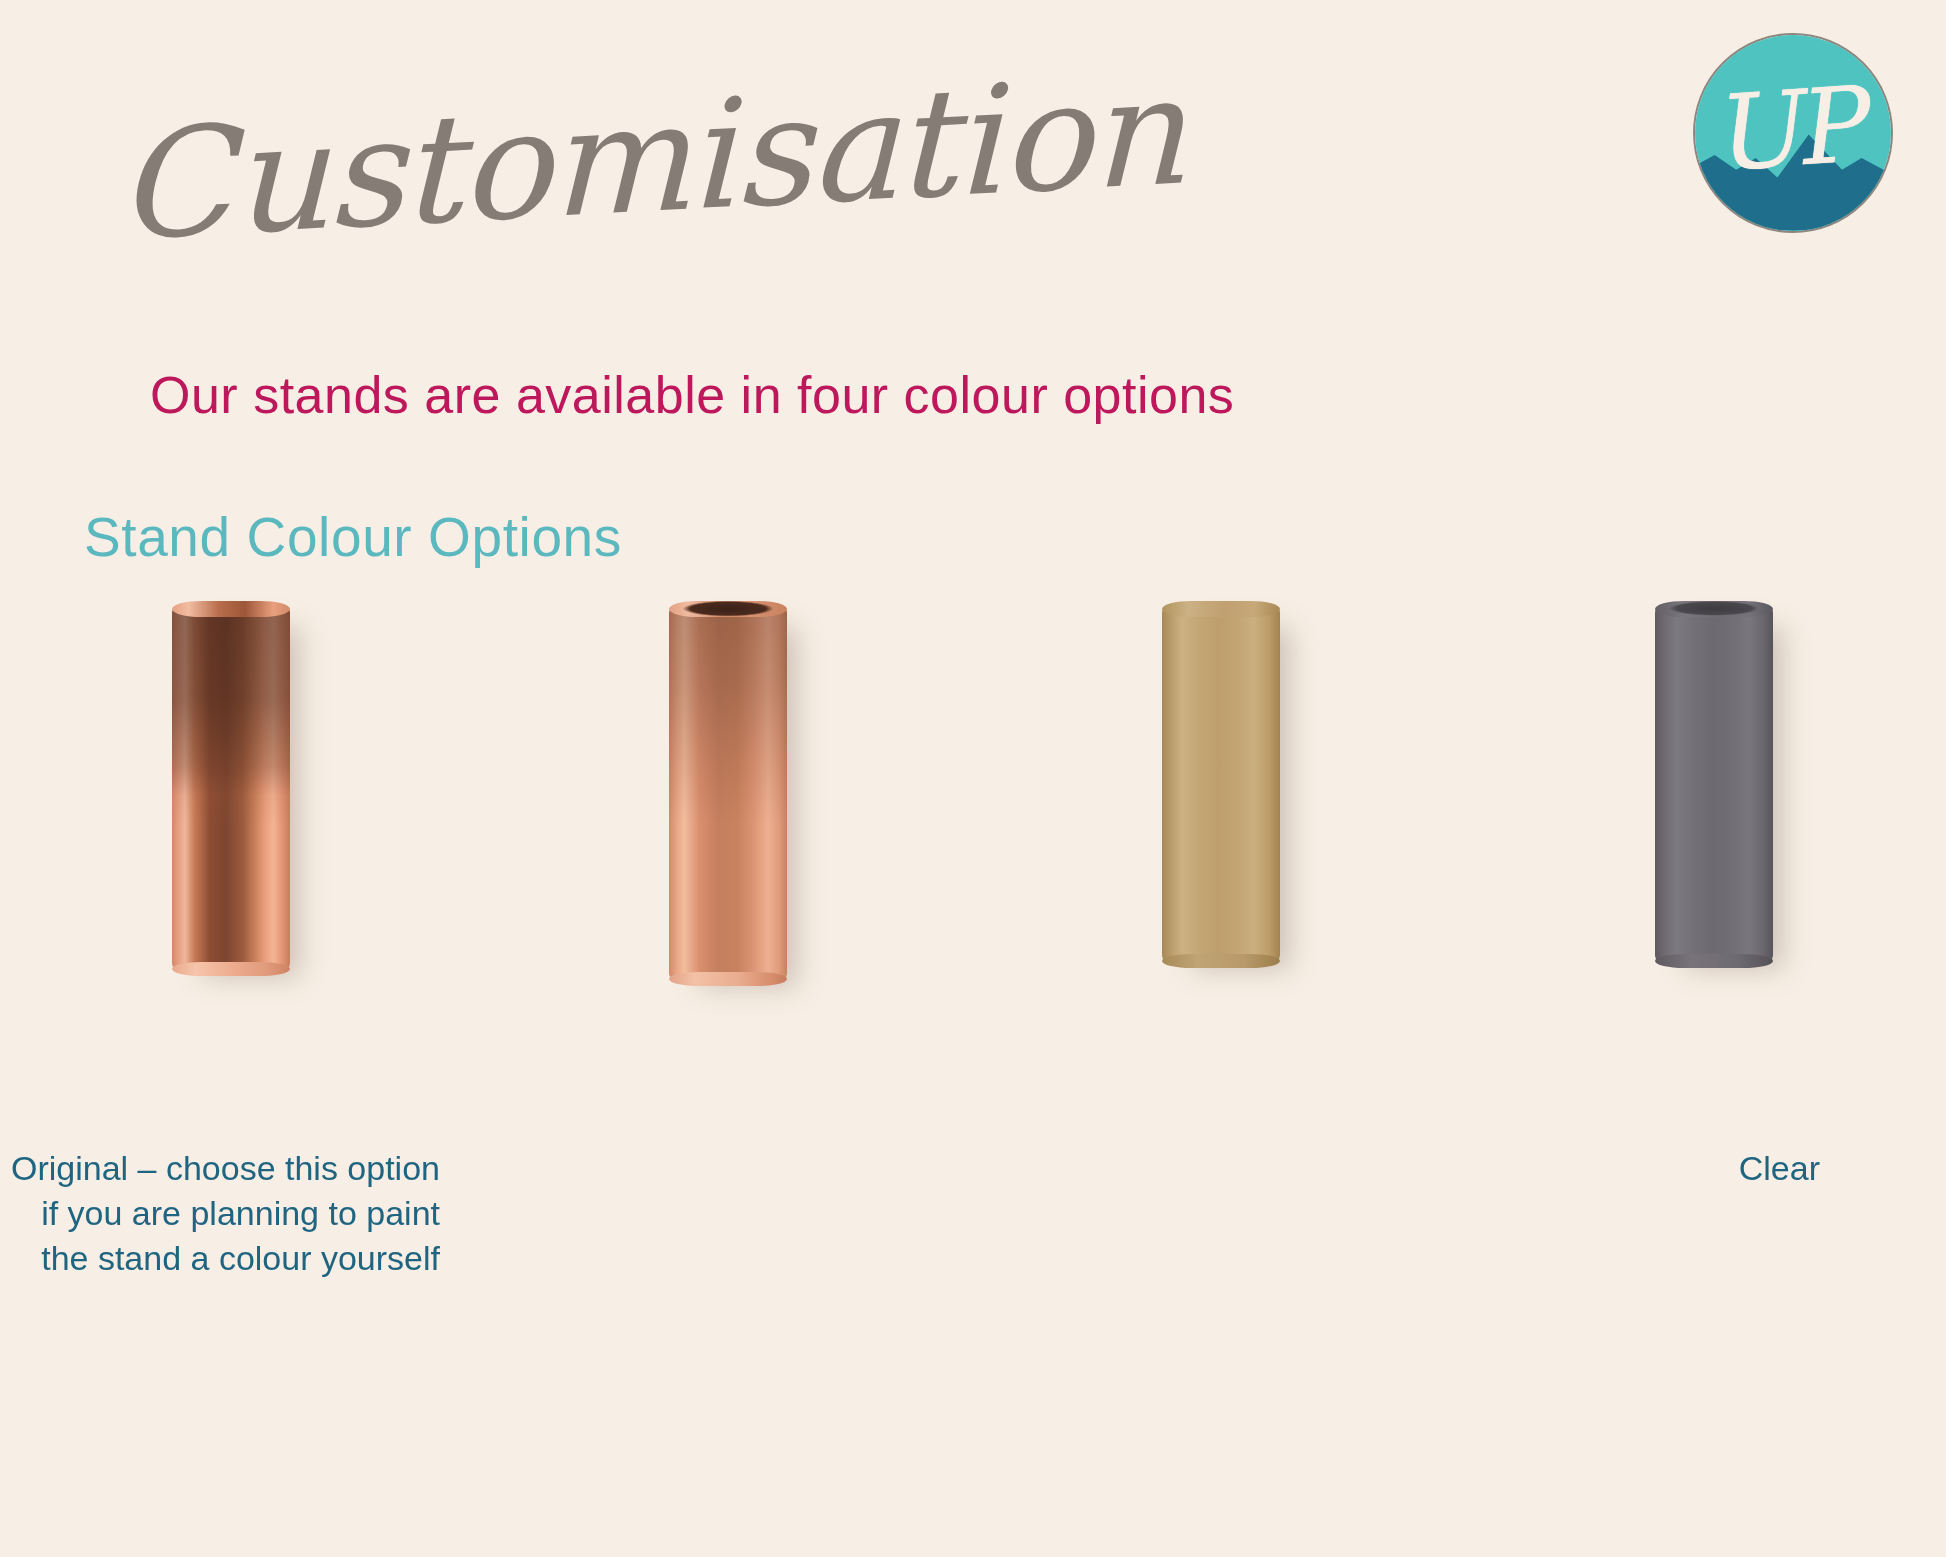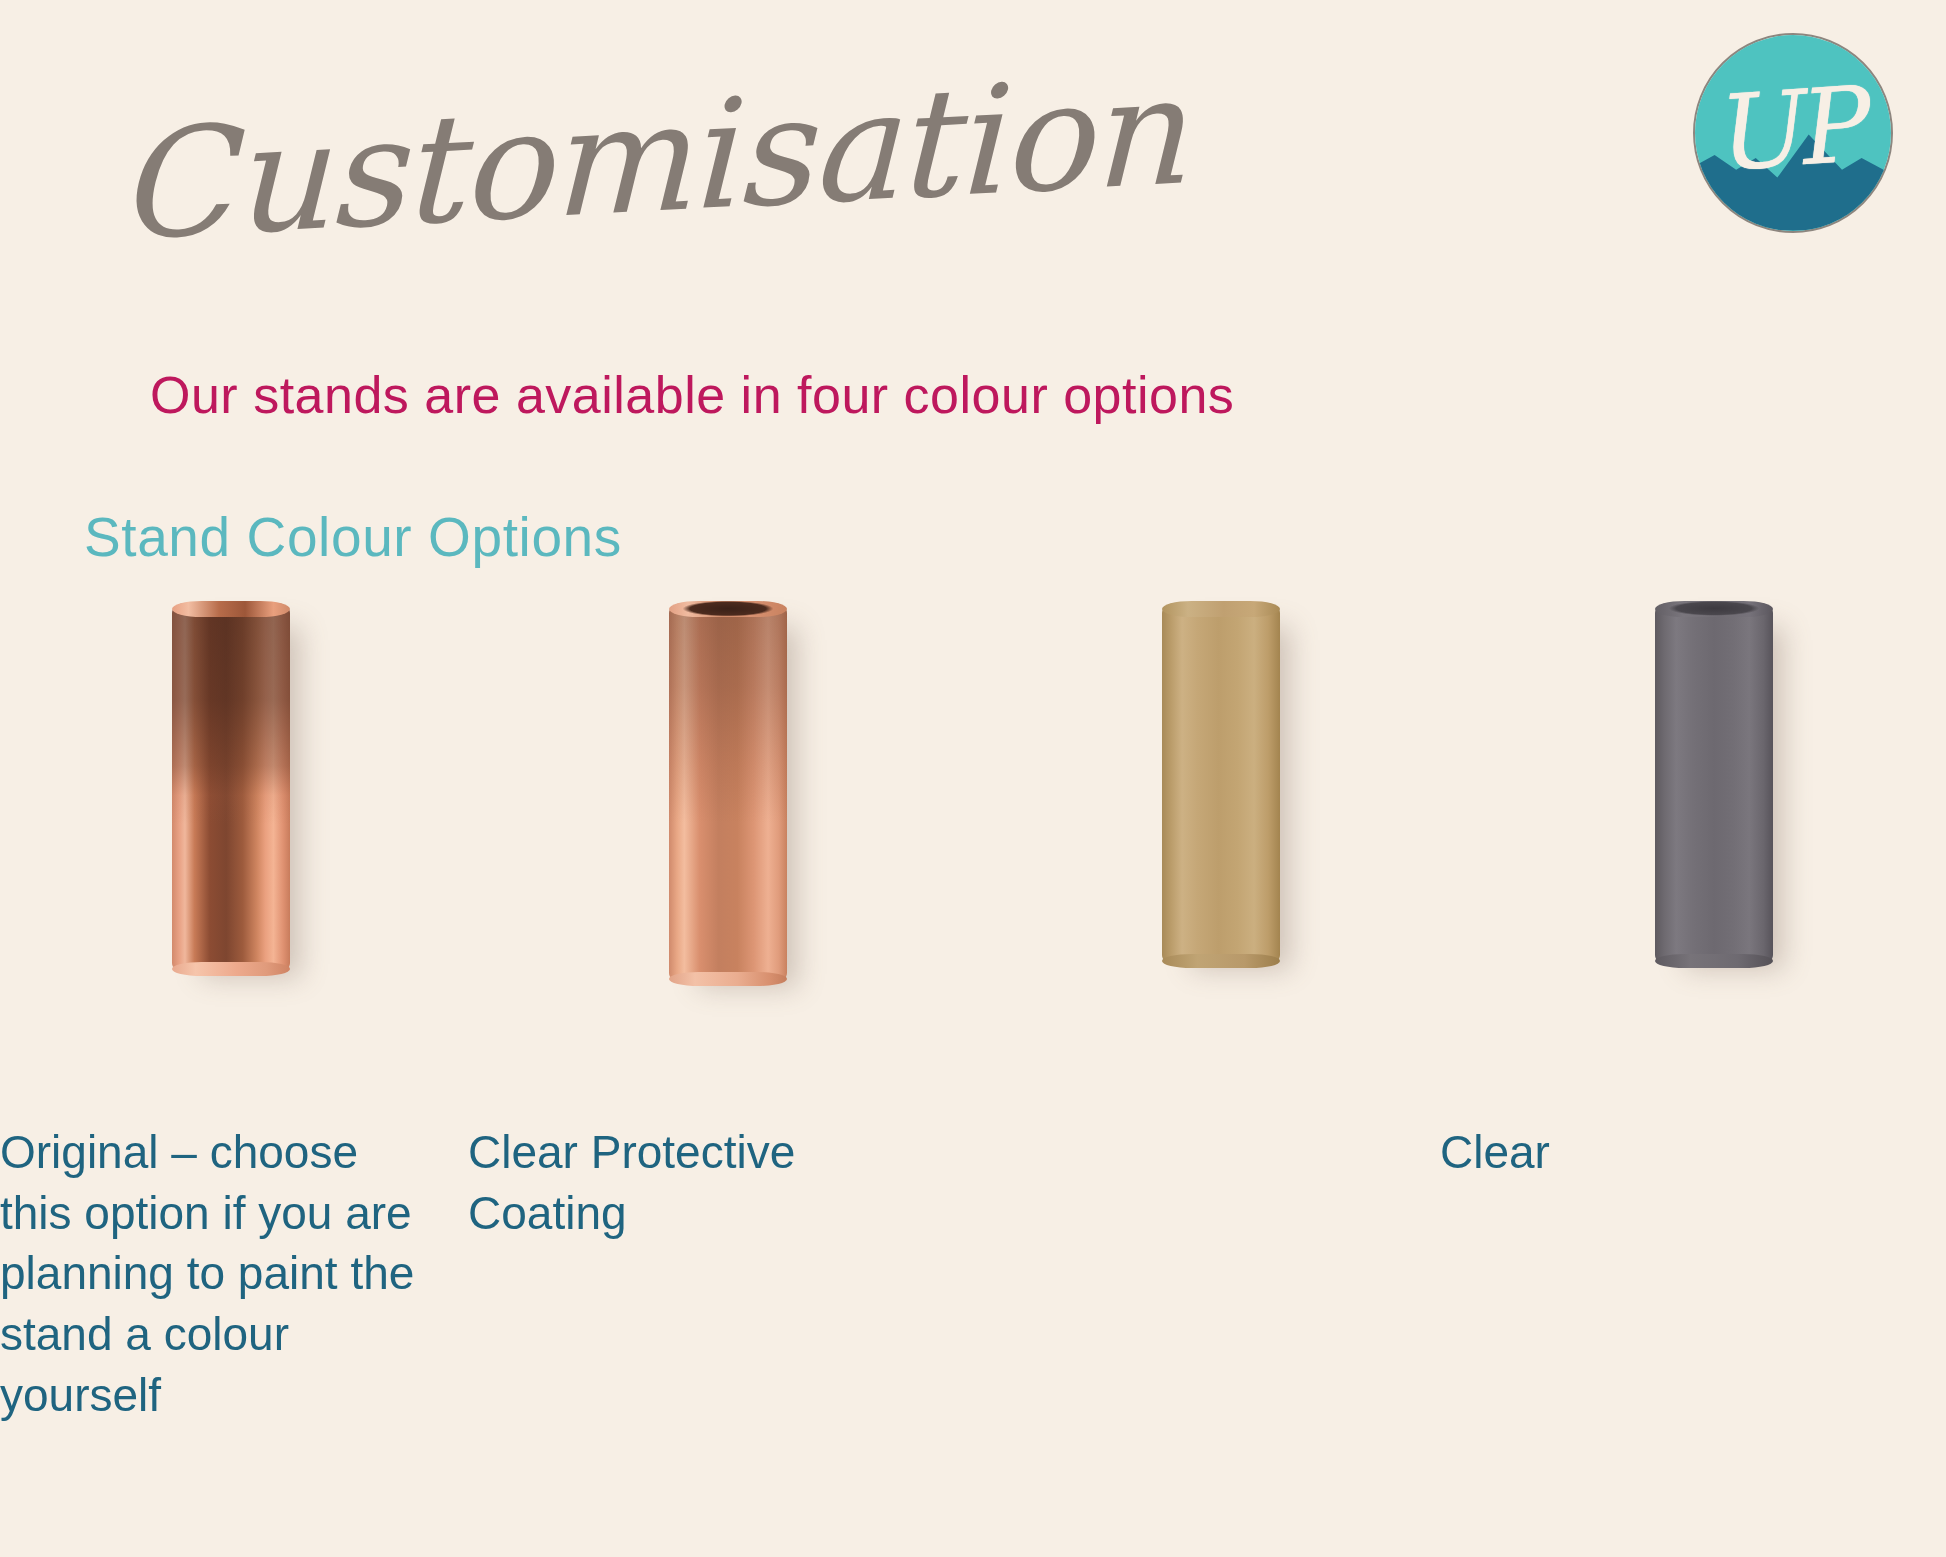--- a/index.html
+++ b/index.html
@@ -83,25 +83,26 @@
     height:16px;
     border-radius:50%/100%;
   }
   .cyl-bottom{
     position:absolute;left:0;right:0;bottom:-3px;
     height:14px;border-radius:50%/100%;
   }
   .caption{
     position:absolute;
     font-family:"Liberation Sans", sans-serif;
-    font-size:46px;
+    font-size:34px;
     line-height:1.32;
     color:#1f6480;
-    text-align:left;
+    text-align:right;
     font-weight:400;
+    margin-top:24px;
   }
 
   
   #sw1{left:172px;}
   #sw1 .cyl{
     height:370px;
     background:
       linear-gradient(to bottom,
         rgba(62,34,24,0.55) 0%,
         rgba(70,38,26,0.52) 26%,
@@ -240,21 +241,20 @@
     </div>
   </div>
   <div class="caption" id="cap1">Original – choose this option if you are planning to paint the stand a colour yourself</div>
 
   <div class="swatch" id="sw2">
     <div class="cyl">
       <div class="cyl-cap"></div>
       <div class="cyl-bottom"></div>
     </div>
   </div>
-  <div class="caption" id="cap2">Clear Protective Coating</div>
 
   <div class="swatch" id="sw3">
     <div class="cyl">
       <div class="cyl-cap"></div>
       <div class="cyl-bottom"></div>
     </div>
   </div>
 
   <div class="swatch" id="sw4">
     <div class="cyl">

